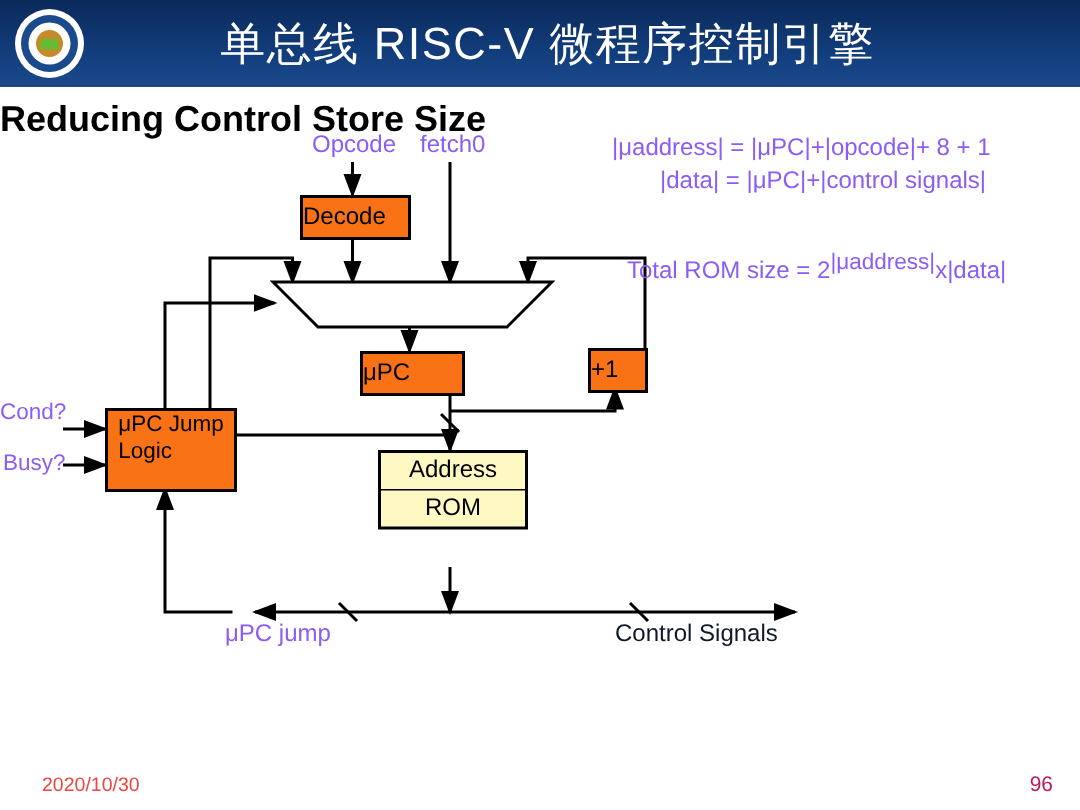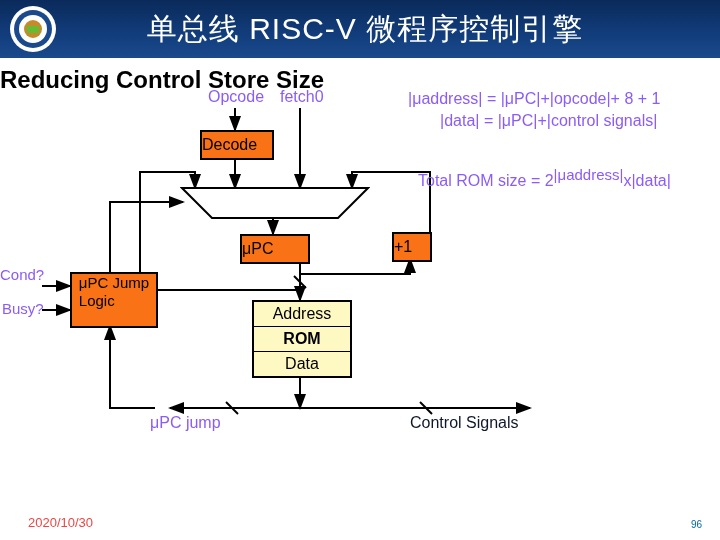--- a/index.html
+++ b/index.html
@@ -9,21 +9,21 @@
   .title{flex:1;text-align:center;font-size:30px;font-weight:400;letter-spacing:1px;margin-right:46px}
   .subtitle{font-weight:700;font-size:24px;text-align:left;padding:8px 12px 14px 0}
   .stage{position:absolute;left:0;right:0;top:58px;bottom:0}
   .lbl{position:absolute;font-size:16px;color:#8b5cf6;white-space:nowrap}
   .eqsup{font-size:15px;vertical-align:super}
   .box{position:absolute;border:2px solid #000;background:#f97316;display:flex;align-items:center;font-size:16px}
   .rombox{position:absolute;border:2px solid #000;background:#fef9c3;text-align:center;font-size:16px}
   .rombox div{border-bottom:1px solid #000;padding:3px 0}
   .rombox div:last-child{border-bottom:none}
   .footer-date{position:absolute;left:28px;bottom:10px;font-size:13px;color:#ef4444}
-  .footer-pg{position:absolute;right:18px;bottom:10px;font-size:10px;color:#0369a1}
+  .footer-pg{position:absolute;right:18px;bottom:10px;font-size:14px;color:#be185d}
   .formula{position:absolute;font-size:17px}
   
   .mux{position:absolute}
   svg.wire{position:absolute;left:0;top:0;width:720px;height:482px;pointer-events:none}
   .arrow{marker-end:url(#ah)}
   .slash{stroke:#000;stroke-width:2}
 </style>
 </head>
 <body>
 
@@ -100,22 +100,21 @@
   <div class="box" style="left:240px;top:176px;width:66px;height:26px">
       <span>μPC</span>
     </div>
 
   <div class="box" style="left:392px;top:174px;width:36px;height:26px">
       <span>+1</span>
     </div>
 
   <div class="rombox" style="left:252px;top:242px;width:96px">
     <div>Address</div>
-    <div style="font-weight:700">ROM</div>
-    <div>Data</div>
+    <div style="font-weight:400">ROM</div>
   </div>
 
   <div class="box" style="left:70px;top:214px;width:84px;height:52px;flex-direction:column;font-size:15px;line-height:1.2">
     <span>μPC Jump<br>Logic</span>
   </div>
 
   <span class="lbl" style="left:0px;top:208px;font-size:15px">Cond?</span>
   <span class="lbl" style="left:2px;top:242px;font-size:15px">Busy?</span>
 
   <span class="lbl" style="left:150px;top:356px">μPC jump</span>

